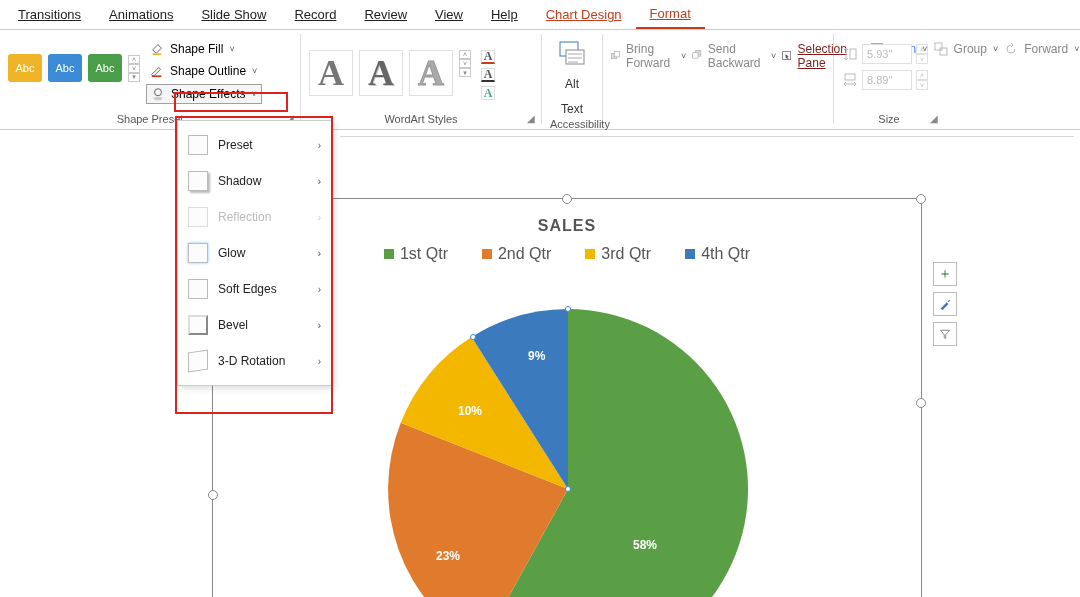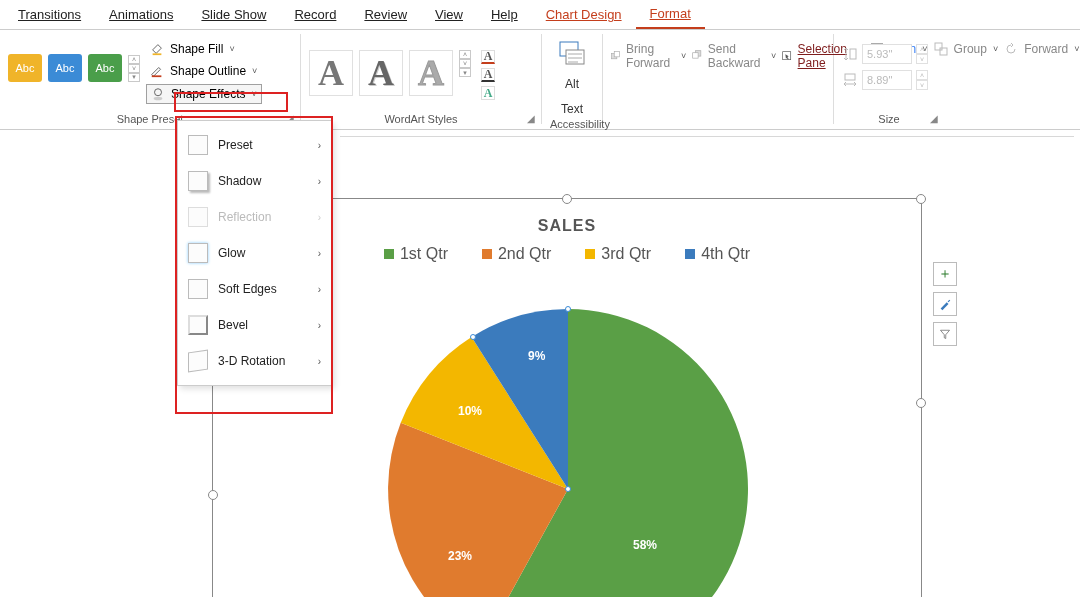--- a/index.html
+++ b/index.html
@@ -356,21 +356,21 @@
 
         <path d="M100 100 L100 0 A100 100 0 1 1 51.77 187.6 Z" fill="#5a9f46"></path>
 
         <path d="M100 100 L51.77 187.6 A100 100 0 0 1 7.07 63.21 Z" fill="#e07b2e"></path>
 
         <path d="M100 100 L7.07 63.21 A100 100 0 0 1 46.43 15.56 Z" fill="#f3b700"></path>
 
         <path d="M100 100 L46.43 15.56 A100 100 0 0 1 100 0 Z" fill="#3b7bbd"></path>
       </svg>
       <span class="pielabel" style="top:229px;left:245px;">58%</span>
-      <span class="pielabel" style="top:240px;left:60px;">23%</span>
+      <span class="pielabel" style="top:240px;left:48px;">23%</span>
       <span class="pielabel" style="top:95px;left:70px;">10%</span>
       <span class="pielabel" style="top:40px;left:140px;">9%</span>
       
       <span class="slicehandle" style="top:-3px;left:177px;"></span>
       <span class="slicehandle" style="top:25px;left:82px;"></span>
       <span class="slicehandle" style="top:177px;left:177px;"></span>
     </div>
 
     <div class="sidetools">
       <div class="stool" style="color:#2a7a2a;">＋</div>

